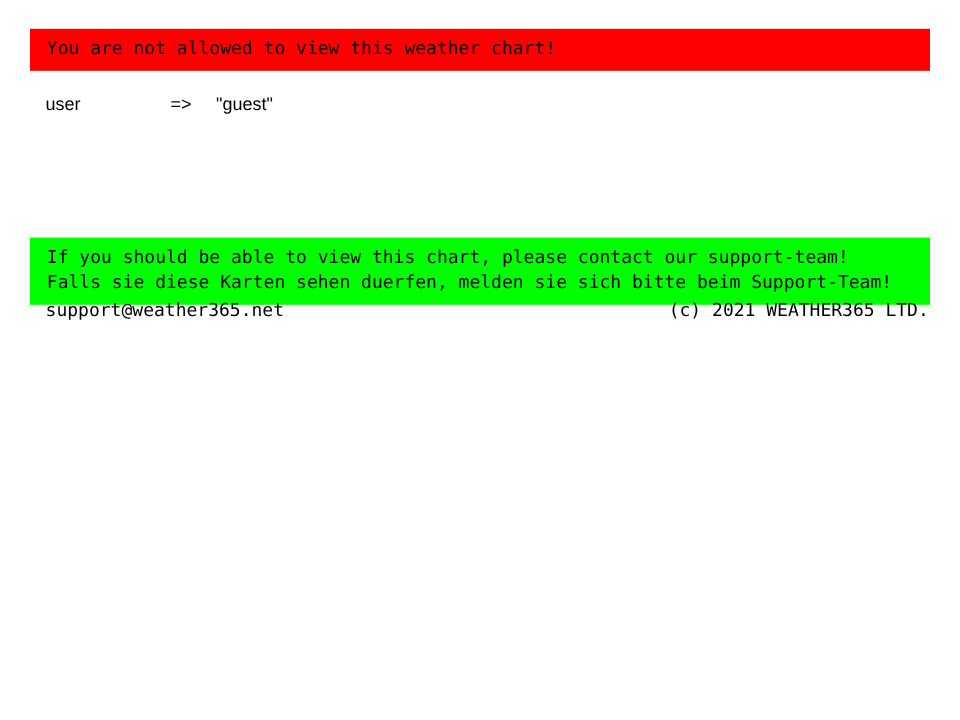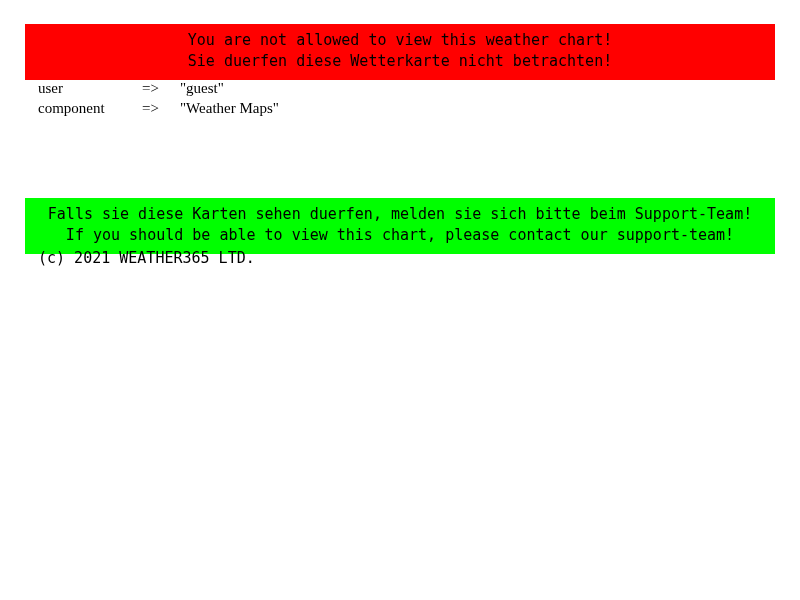--- a/index.html
+++ b/index.html
@@ -19,21 +19,20 @@
     position: relative;
     width: 800px;
     height: 600px;
   }
   .banner {
     position: absolute;
     left: 25px;
     width: 750px;
     box-sizing: border-box;
     padding: 6px 14px 8px 14px;
-    text-align: center;
   }
   .banner-error {
     top: 24px;
     background: #ff0000;
   }
   .banner-info {
     top: 198px;
     background: #00ff00;
   }
   .banner-line {
@@ -45,21 +44,21 @@
   }
   .params {
     position: absolute;
     left: 38px;
     top: 78px;
   }
   table.params-table {
     border-collapse: collapse;
   }
   table.params-table td {
-    font-family: Liberation Serif, serif;
+    font-family: Liberation Sans, sans-serif;
     font-size: 15px;
     line-height: 20px;
     padding: 0;
     white-space: pre;
     vertical-align: top;
   }
   td.p-key { width: 104px; }
   td.p-arrow { width: 38px; }
   td.p-val { }
   .footer {
@@ -78,42 +77,37 @@
   }
   .footer-left { text-decoration: none; color: #000000; }
 </style>
 </head>
 <body>
 
 <div class="page">
 
   <div class="banner banner-error">
     <div class="banner-line">You are not allowed to view this weather chart!</div>
-    <div class="banner-line">Sie duerfen diese Wetterkarte nicht betrachten!</div>
   </div>
 
   <div class="params">
     <table class="params-table">
       <tbody>
           <tr>
         <td class="p-key">user</td>
         <td class="p-arrow">=&gt;</td>
         <td class="p-val">"guest"</td>
       </tr>
-      <tr>
-        <td class="p-key">component</td>
-        <td class="p-arrow">=&gt;</td>
-        <td class="p-val">"Weather Maps"</td>
-      </tr>
     </tbody>
       </table>
   </div>
 
   <div class="banner banner-info">
+    <div class="banner-line">If you should be able to view this chart, please contact our support-team!</div>
     <div class="banner-line">Falls sie diese Karten sehen duerfen, melden sie sich bitte beim Support-Team!</div>
-    <div class="banner-line">If you should be able to view this chart, please contact our support-team!</div>
   </div>
 
   <div class="footer">
+    <a class="footer-left" href="#">support@weather365.net</a>
     <span class="footer-right">(c) 2021 WEATHER365 LTD.</span>
   </div>
 
 </div>
 
 </body></html>

